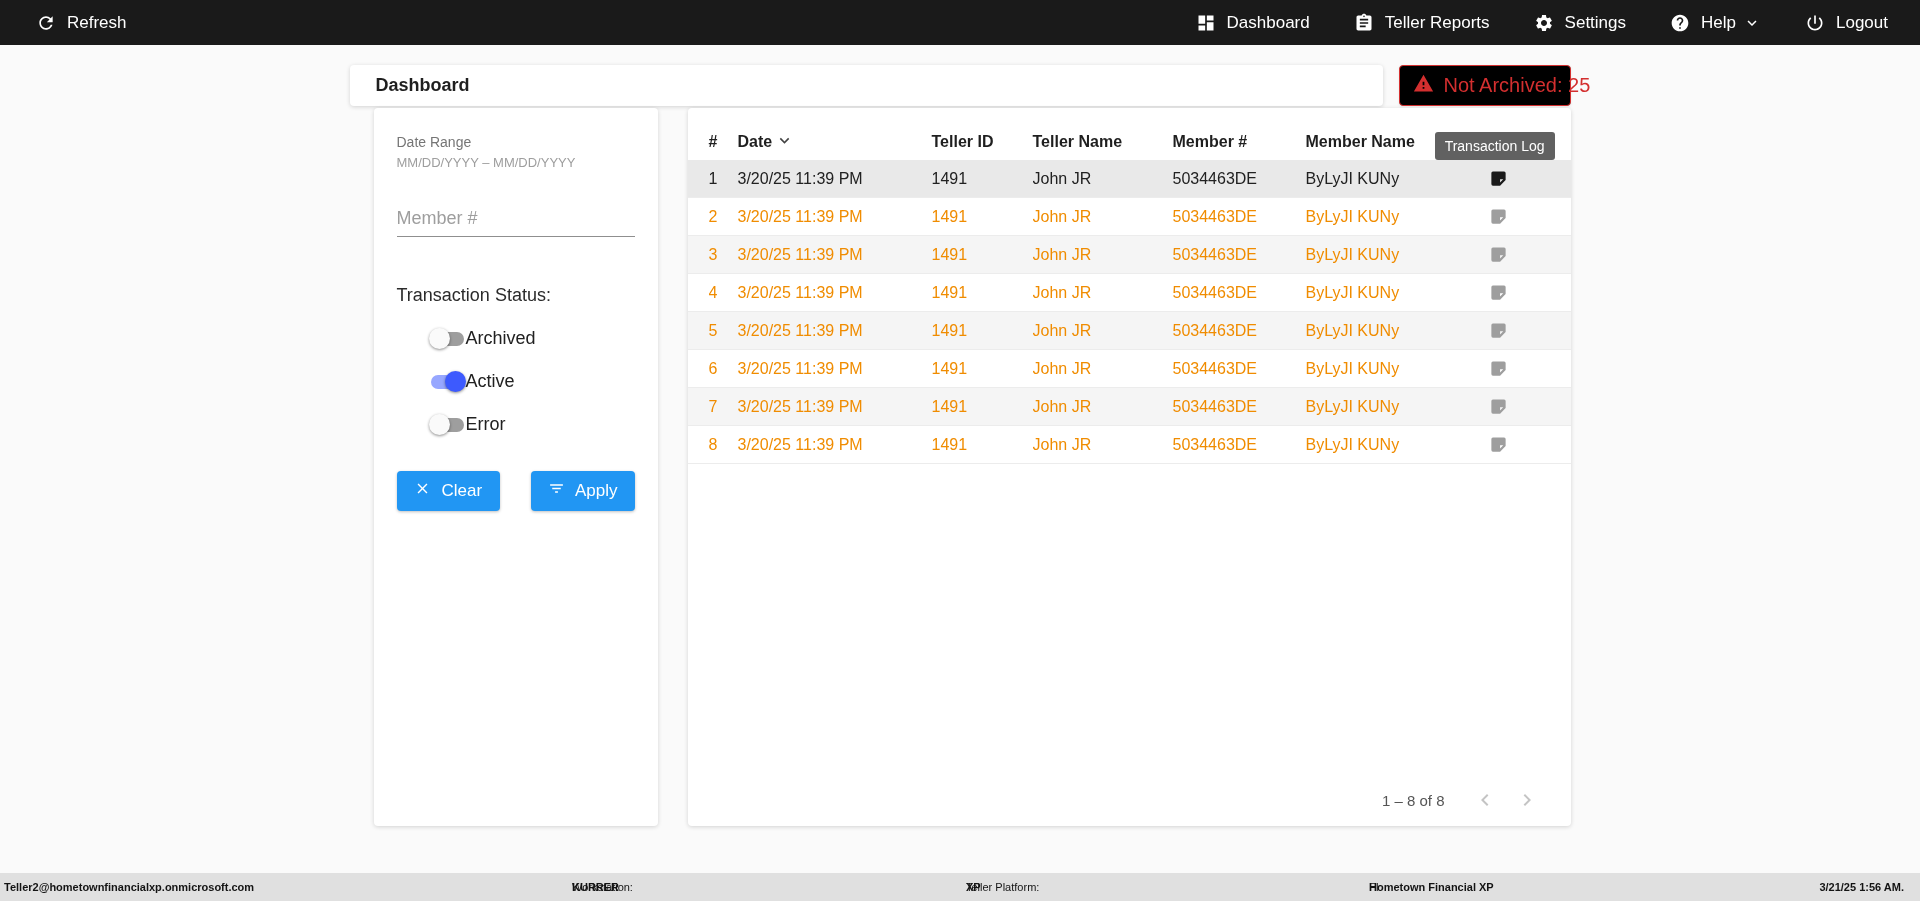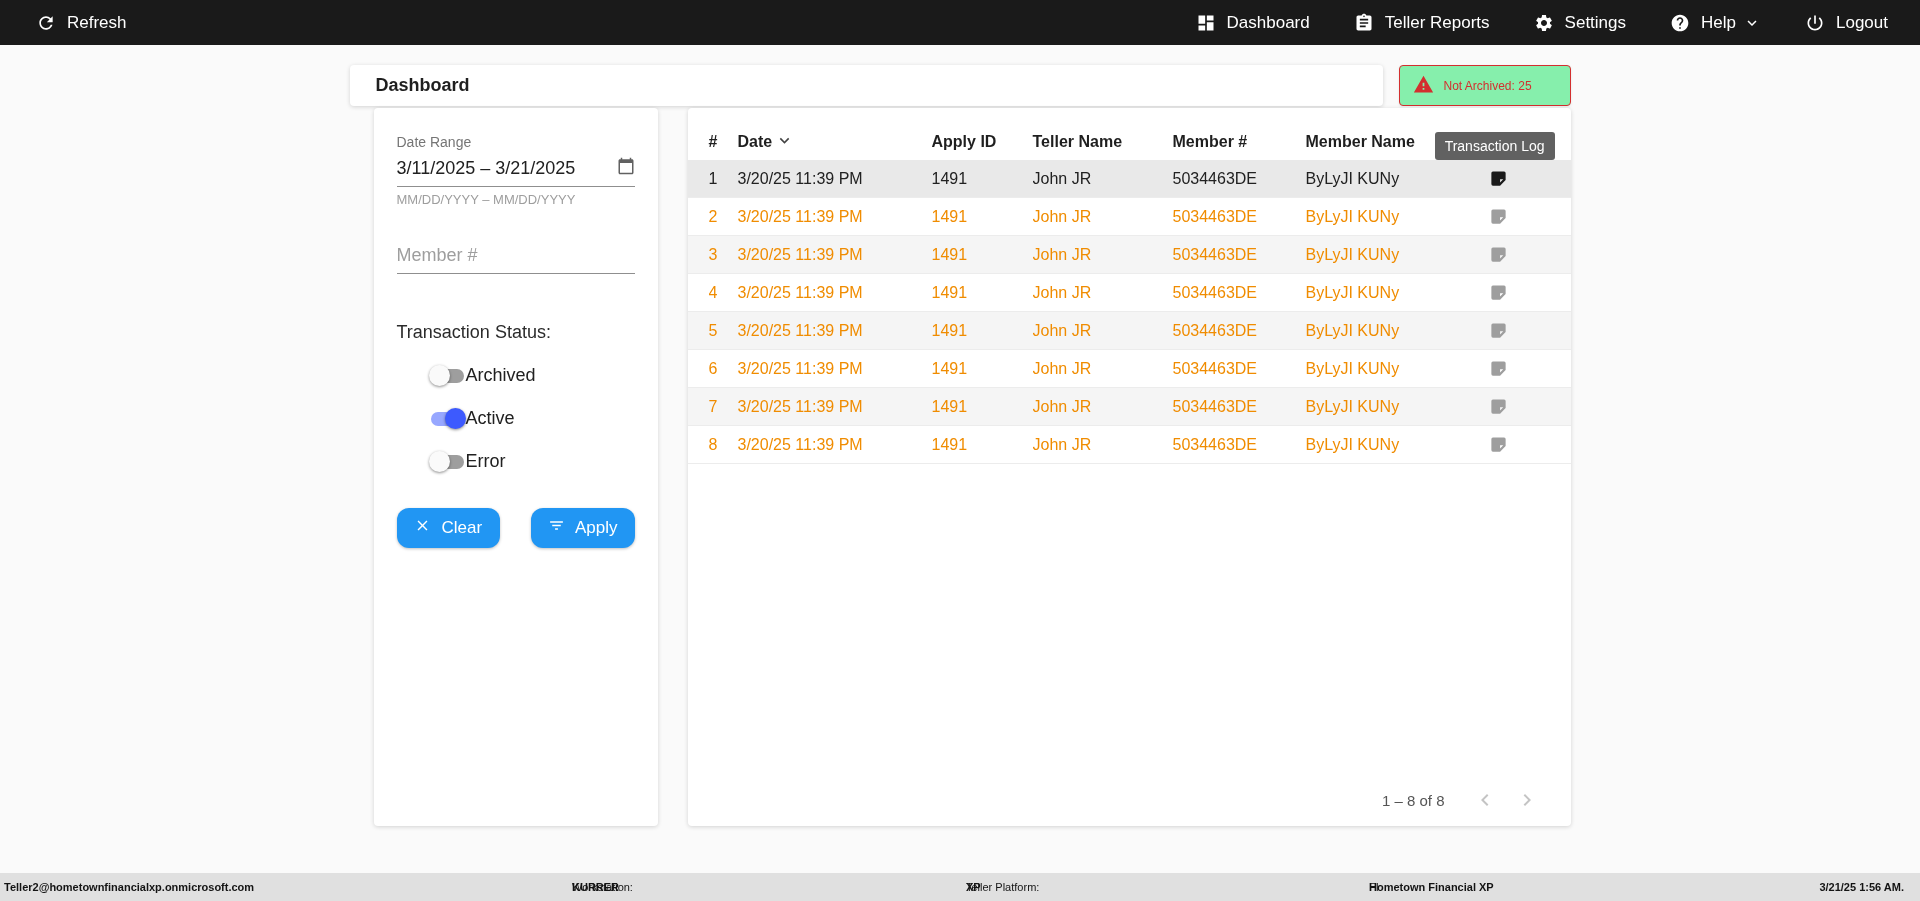--- a/index.html
+++ b/index.html
@@ -35,23 +35,23 @@
   
   .content{width:1221px;margin:0 auto;padding-top:20px;}
   .header-row{display:flex;gap:16px;height:41px;}
   .title-card{
     flex:1;background:#fff;border-radius:4px;
     box-shadow:0 1px 4px rgba(0,0,0,.16);
     display:flex;align-items:center;padding:0 26px;
   }
   .title-card .title{font-size:18px;font-weight:bold;color:#1f1f1f;}
   .alert-badge{
-    width:172px;background:#86efac;border:1px solid var(--alert-red);
+    width:172px;background:#000000;border:1px solid var(--alert-red);
     border-radius:4px;display:flex;align-items:center;gap:10px;
-    padding:0 13px;color:var(--alert-red);font-size:12px;cursor:pointer;
+    padding:0 13px;color:var(--alert-red);font-size:20px;cursor:pointer;
     box-shadow:0 1px 3px rgba(0,0,0,.08);white-space:nowrap;
   }
   .main-row{display:flex;gap:30px;margin-top:2px;height:718px;padding-left:24px;}
   
   .filter-panel{
     width:284px;background:#fff;border-radius:4px;
     box-shadow:0 1px 4px rgba(0,0,0,.16);
     padding:26px 23px;height:718px;
   }
   .field-label{font-size:14px;color:#757575;}
@@ -85,21 +85,21 @@
   }
   .switch .knob{
     position:absolute;top:0;left:0;width:21px;height:21px;border-radius:50%;
     background:#fafafa;box-shadow:0 1px 3px rgba(0,0,0,.45);
   }
   .switch.on .track{background:#97a7ff;}
   .switch.on .knob{left:16px;background:var(--toggle-active);}
   .toggle-label{font-size:18px;color:#212121;}
   .btn-row{display:flex;gap:31px;margin-top:36px;}
   .btn{
-    width:104px;height:40px;border:none;border-radius:12px;
+    width:104px;height:40px;border:none;border-radius:4px;
     background:var(--accent-blue);color:#fff;font-family:inherit;font-size:17px;
     display:flex;align-items:center;justify-content:center;gap:10px;cursor:pointer;
     box-shadow:0 1px 3px rgba(0,0,0,.25);
   }
   
   .table-card{
     flex:1;background:#fff;border-radius:4px;
     box-shadow:0 1px 4px rgba(0,0,0,.16);
     position:relative;height:718px;padding-top:16px;
   }
@@ -221,28 +221,20 @@
           </svg>
       </span>
       <span>Not Archived: 25</span>
     </div>
   </div>
 
   <div class="main-row">
 
     <aside class="filter-panel">
       <div class="field-label">Date Range</div>
-      <div class="input-wrap">
-        <input type="text" value="3/11/2025 – 3/21/2025" style="">
-        <span class="trail-icon">
-          <svg viewBox="0 0 24 24" width="18" height="18" fill="currentColor">
-              <path d="M20 3h-1V1h-2v2H7V1H5v2H4c-1.1 0-2 .9-2 2v16c0 1.1.9 2 2 2h16c1.1 0 2-.9 2-2V5c0-1.1-.9-2-2-2zm0 18H4V8h16v13z"></path>
-            </svg>
-        </span>
-      </div>
       <div class="helper">MM/DD/YYYY – MM/DD/YYYY</div>
 
       <div class="plain-input mt-member">
         <input type="text" placeholder="Member #" style="">
       </div>
 
 
       <div class="status-label">Transaction Status:</div>
 
       <div class="toggle-row">
@@ -291,21 +283,21 @@
       <div class="tgrid table-header">
         <span class="th">#</span>
         <span class="th">
           <span>Date</span>
           <span>
             <svg viewBox="0 0 24 24" width="19" height="19" fill="currentColor">
                 <path d="M7.41 8.59 12 13.17l4.59-4.58L18 10l-6 6-6-6z"></path>
               </svg>
           </span>
         </span>
-        <span class="th">Apply ID</span>
+        <span class="th">Teller ID</span>
         <span class="th">Teller Name</span>
         <span class="th">Member #</span>
         <span class="th">Member Name</span>
         <span class="th"></span>
       </div>
 
       <div class="tooltip-chip">Transaction Log</div>
 
       <div id="table-body">
           <div class="tgrid trow selected">

